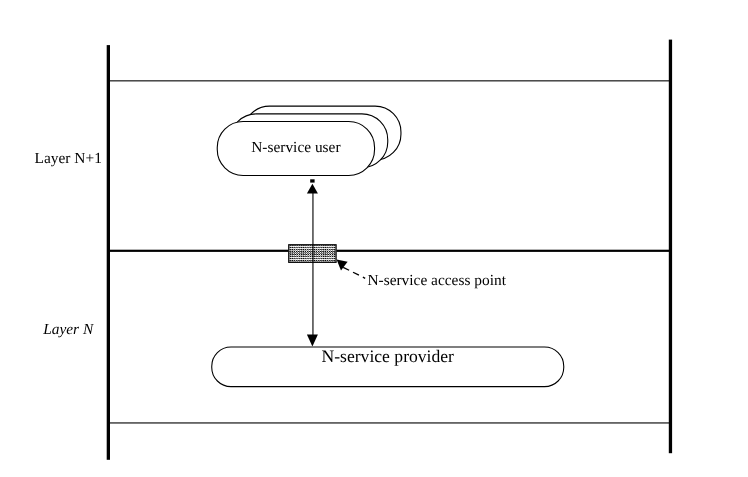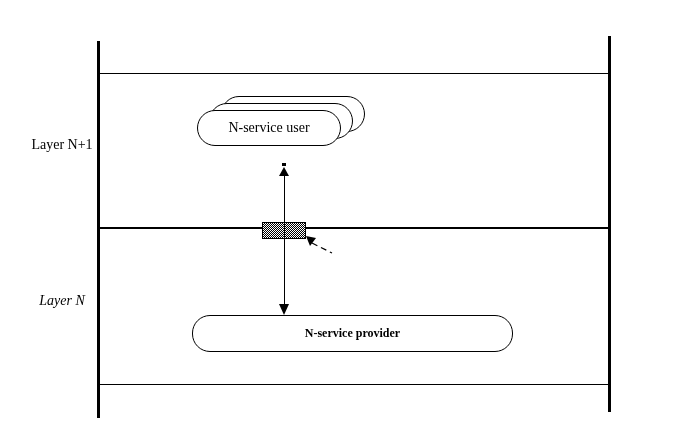--- a/index.html
+++ b/index.html
@@ -36,43 +36,42 @@
     font-size: 14px;
     line-height: 16px;
     color: var(--line);
   }
   .layer-label.upper { top: 137px; }
   .layer-label.lower { top: 293px; font-style: italic; }
 
   
   .user-box {
     width: 144px;
-    height: 36px;
+    height: 50px;
     border: 1px solid var(--line);
     border-radius: 24px;
     background: var(--bg);
   }
   .user-box.back2 { left: 221px; top: 96px;  }
   .user-box.back1 { left: 209px; top: 103px; }
   .user-box.front {
     left: 197px; top: 110px;
     display: flex; align-items: center; justify-content: center;
     font-size: 14px;
   }
 
   
   .provider-box {
     left: 192px; top: 315px;
     width: 321px; height: 37px;
     border: 1px solid var(--line);
     border-radius: 18px;
     background: var(--bg);
-    display: flex; align-items: center; justify-content: center;
-    font-size: 12px;
-    font-weight: bold;
+    display: flex; justify-content: center;
+    font-size: 16px;
   }
 
   
   .arrow-dot {
     left: 282px; top: 163px;
     width: 4px; height: 3px;
     background: var(--line);
   }
   .arrow-head { width: 0; height: 0; }
   .arrow-head.up {
@@ -139,18 +138,19 @@
   <div class="abs arrow-head up"></div>
   <div class="abs arrow-line"></div>
   <div class="abs arrow-head down"></div>
 
   <div class="abs access-point"></div>
 
   <svg class="abs leader" width="44" height="28" viewBox="0 0 44 28">
     <polygon points="8,6 18,8 12,16" fill="#000000"></polygon>
     <line x1="14" y1="13" x2="34" y2="23" stroke="#000000" stroke-width="1.2" stroke-dasharray="6 4"></line>
   </svg>
+  <div class="abs ap-label">N-service access point</div>
 
   <div class="abs provider-box">
     <span>N-service provider</span>
   </div>
 
 </div>
 
 </body></html>

